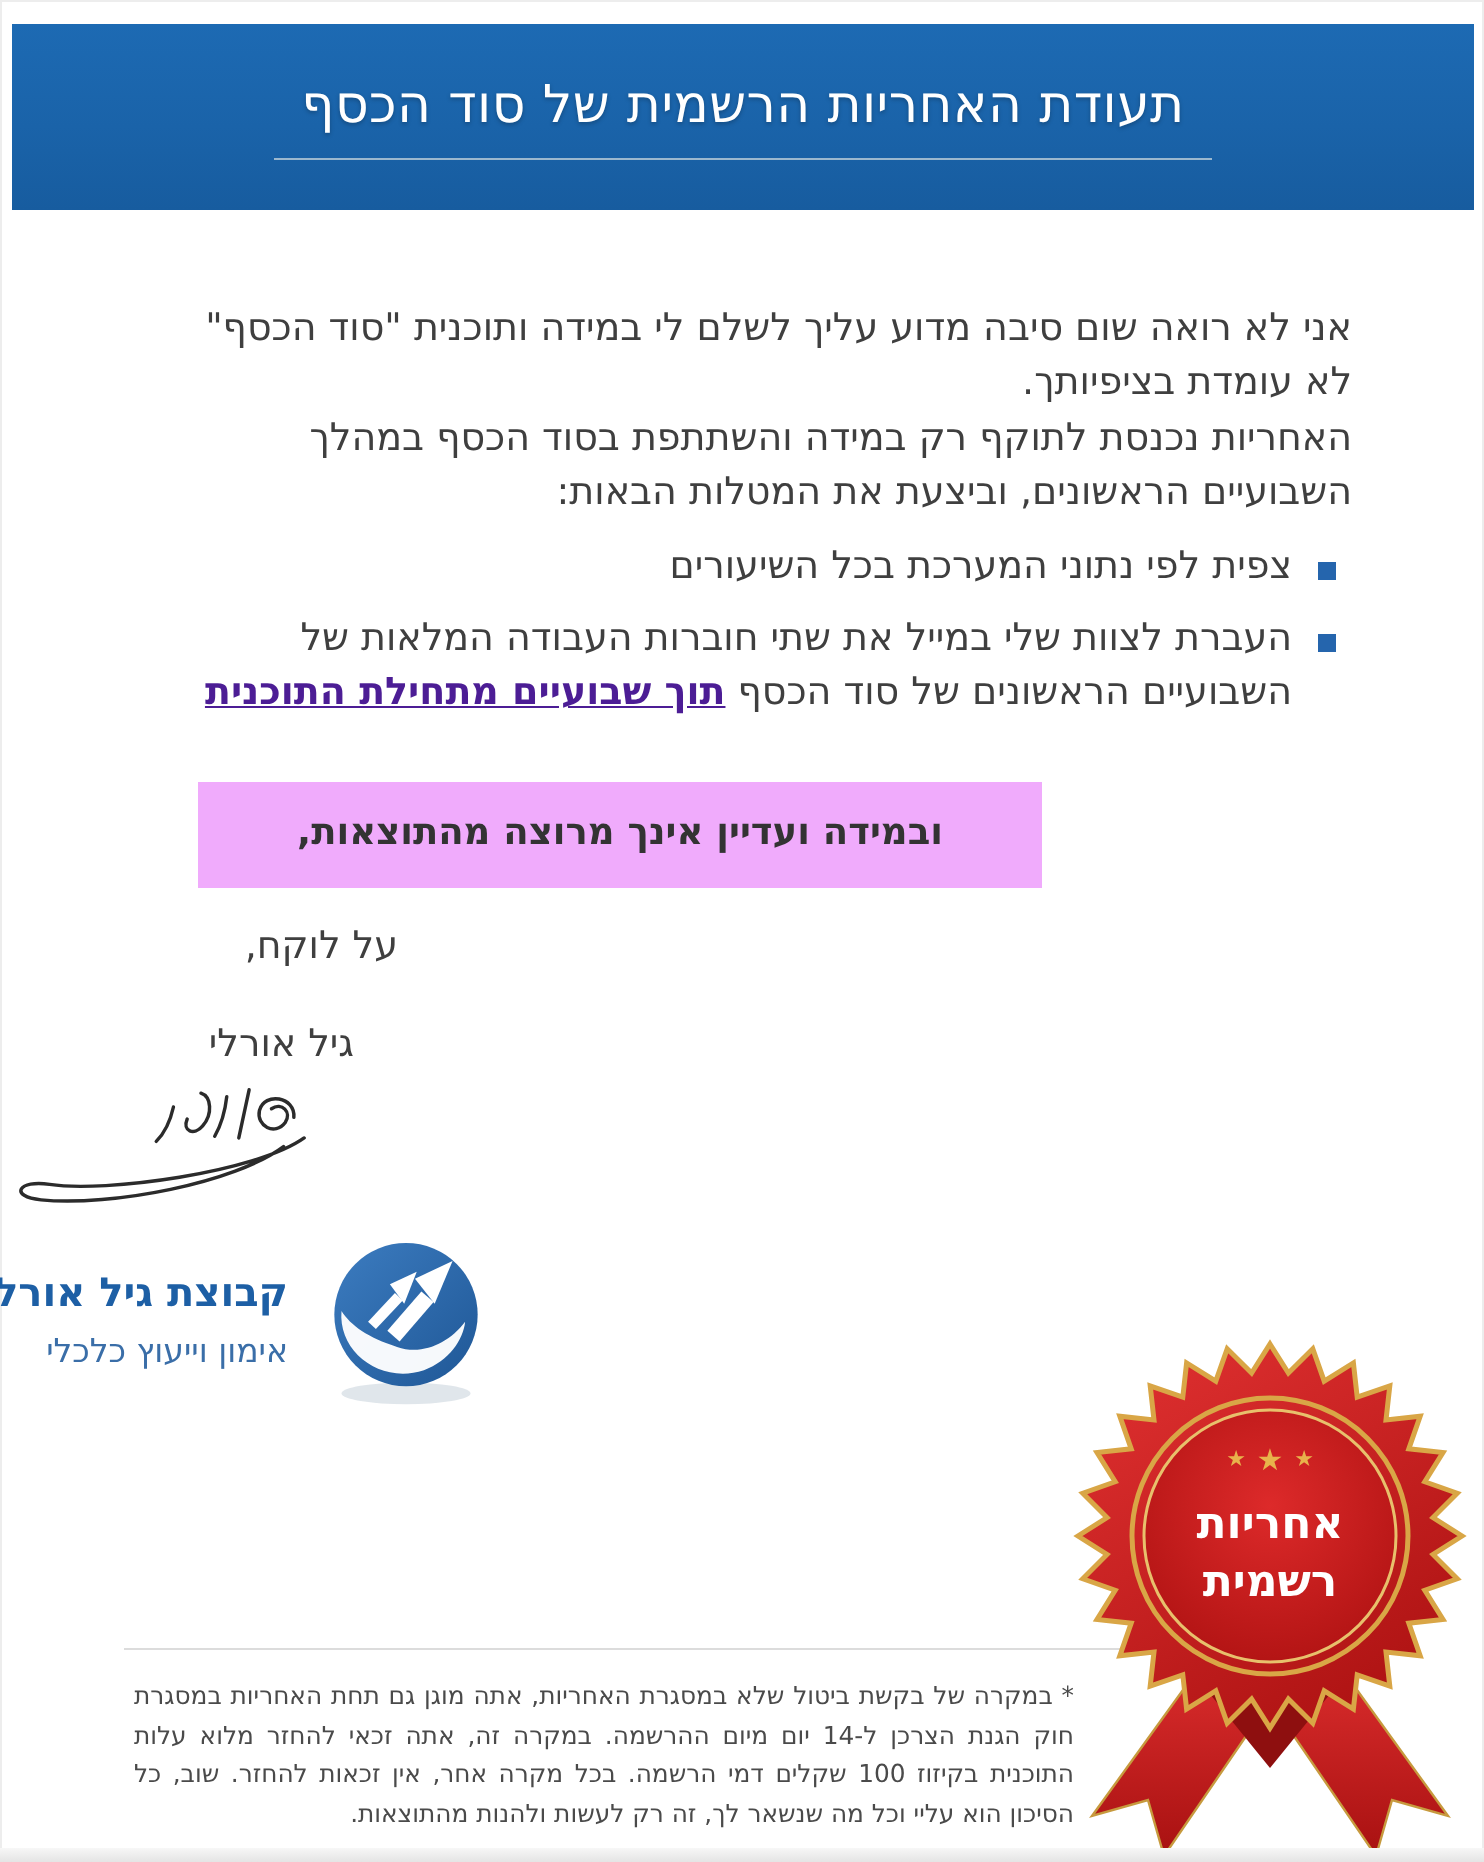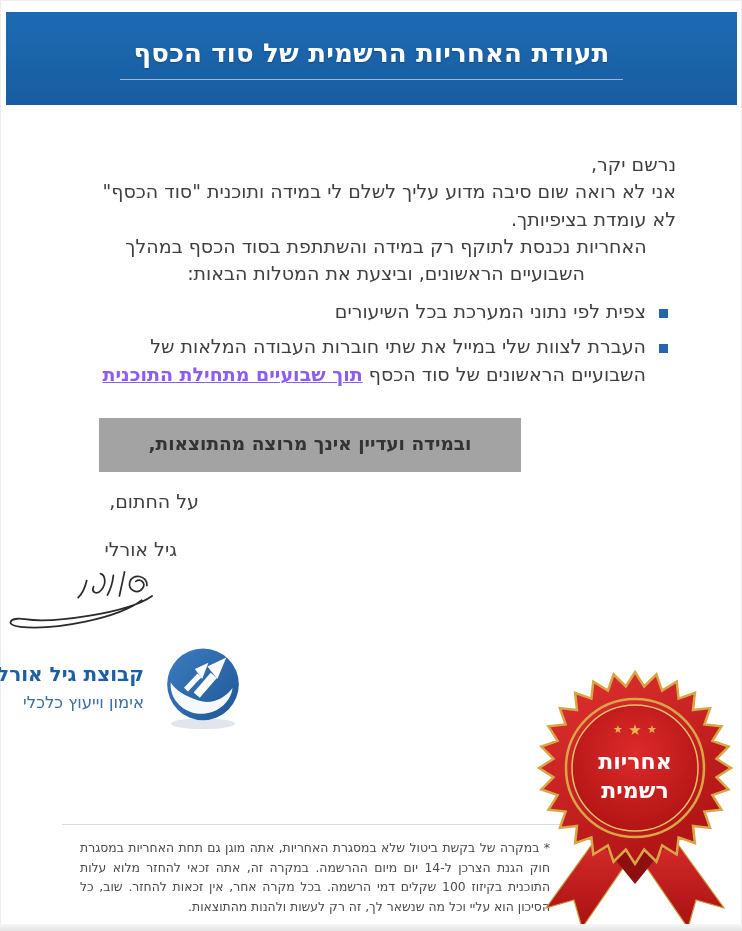--- a/index.html
+++ b/index.html
@@ -15,98 +15,97 @@
     background:linear-gradient(#f7f7f7,#e4e4e4); pointer-events:none;
   }
   
   .band {
     margin:12px 5px 0 6px; height:93px;
     background:linear-gradient(180deg,#1d6ab3 0%, #1a63a9 55%, #175c9f 100%);
     text-align:center;
   }
   .band h1 {
     display:inline-block; margin-top:26px; padding:0 14px 11px 14px;
-    color:#ffffff; font-size:26px; font-weight:bold; letter-spacing:0.2px;
+    color:#ffffff; font-size:26px; font-weight:normal; letter-spacing:0.2px;
     border-bottom:1px solid #9cb8ce;
     text-shadow:0 1px 2px rgba(0,0,0,0.25);
   }
   
   .content { padding:46px 66px 0 96px; color:#3f3f3f; font-size:19px; line-height:1.44; }
   .content p { margin:0; }
   .salutation { margin-bottom:2px; }
   .p2 { margin-top:10px; }
   .p2 b { color:#222; }
-  .p3 { margin-top:26px;text-align:center; }
+  .p3 { margin-top:26px; }
   .bullets { margin-top:10px; list-style:none; }
   .bullets li { position:relative; padding-right:30px; margin-top:8px; }
   .sq {
     position:absolute; right:8px; top:11px; width:9px; height:9px;
     background:#2565ad; display:inline-block;
   }
-  .emph { font-weight:bold; text-decoration:underline; color:#8b5cf6; }
+  .emph { font-weight:bold; text-decoration:underline; color:#4c1d95; }
   
   .graybox {
     margin:30px 2px 0 155px;  
     margin-right:155px; margin-left:3px;
-    background:#a3a3a3; padding:12px 10px 14px; text-align:center;
+    background:#f0abfc; padding:12px 10px 14px; text-align:center;
     font-size:18.5px; font-weight:bold; color:#333; line-height:1.5;
   }
   
   .signblock { margin:16px 477px 0 0; text-align:right; font-size:19px; color:#3f3f3f; }
   .signblock .who { padding-right:0; }
   .signblock .name { margin-top:21px; padding-right:22px; }
   .signature-svg { display:block; margin:2px 28px 0 0; }
   
   .logo { display:flex; align-items:center; margin:2px 430px 0 0; direction:rtl; }
   .logo-icon { flex:0 0 auto; }
   .logo-bar { width:4px; height:46px; background:#f0a233; margin:0 8px; border-radius:1px; }
   .logo-text { text-align:right; }
   .logo-name { color:#1d5fa5; font-size:20px; font-weight:bold; white-space:nowrap; }
   .logo-tag  { color:#3a6ea8; font-size:16.5px; margin-top:3px; white-space:nowrap; }
   
   .divider { position:absolute; left:62px; top:824px; width:498px; border-top:1px solid #dcdcdc; }
   .footnote {
-    position:absolute; top:838px; left:80px; width:470px;
+    position:absolute; top:838px; left:67px; width:470px;
     font-size:12.4px; color:#4a4a4a; line-height:1.58;
     text-align:justify; direction:rtl;
   }
   
   .badge { position:absolute; top:656px; left:534px; width:202px; height:275px; }
 </style>
 </head>
 <body>
 
 <div class="page">
 
   <div class="band">
     <h1>תעודת האחריות הרשמית של סוד הכסף</h1>
   </div>
 
   <div class="content">
-    <p class="salutation">נרשם יקר,</p>
     <p class="p1">אני לא רואה שום סיבה מדוע עליך לשלם לי במידה ותוכנית "סוד הכסף" לא עומדת בציפיותך.</p>
     <p class="p3">האחריות נכנסת לתוקף רק במידה והשתתפת בסוד הכסף במהלך השבועיים הראשונים, וביצעת את המטלות הבאות:</p>
 
     <ul class="bullets">
       <li>
         <span class="sq"></span>
         <span>צפית לפי נתוני המערכת בכל השיעורים</span>
       </li>
       <li>
         <span class="sq"></span>
         <span>העברת לצוות שלי במייל את שתי חוברות העבודה המלאות של השבועיים הראשונים של סוד הכסף </span><span class="emph">תוך שבועיים מתחילת התוכנית</span>
       </li>
     </ul>
 
     <div class="graybox">
       <div>ובמידה ועדיין אינך מרוצה מהתוצאות,</div>
     </div>
 
     <div class="signblock">
-      <div class="who">על החתום,</div>
+      <div class="who">על לוקח,</div>
       <div class="name">גיל אורלי</div>
       <svg class="signature-svg" width="172" height="74" viewBox="0 0 200 86">
         <g fill="none" stroke="#2b2b2b" stroke-width="2" stroke-linecap="round">
           <path d="M172 24 c 1 -12 -17 -15 -20 -4 c -2 9 9 15 15 7 c 4 -6 -2 -12 -8 -8"></path>
           <path d="M146 8 L 140 36"></path>
           <path d="M133 12 C 132 21 130 28 126 35"></path>
           <path d="M118 10 c 6 2 7 12 1 19 c -5 6 -12 3 -9 -4"></path>
           <path d="M102 18 c -2 9 -5 15 -10 20"></path>
           <path d="M178 36 C 150 56 62 68 30 63 C 12 60 6 70 25 72 C 66 76 138 62 166 41"></path>
         </g>

